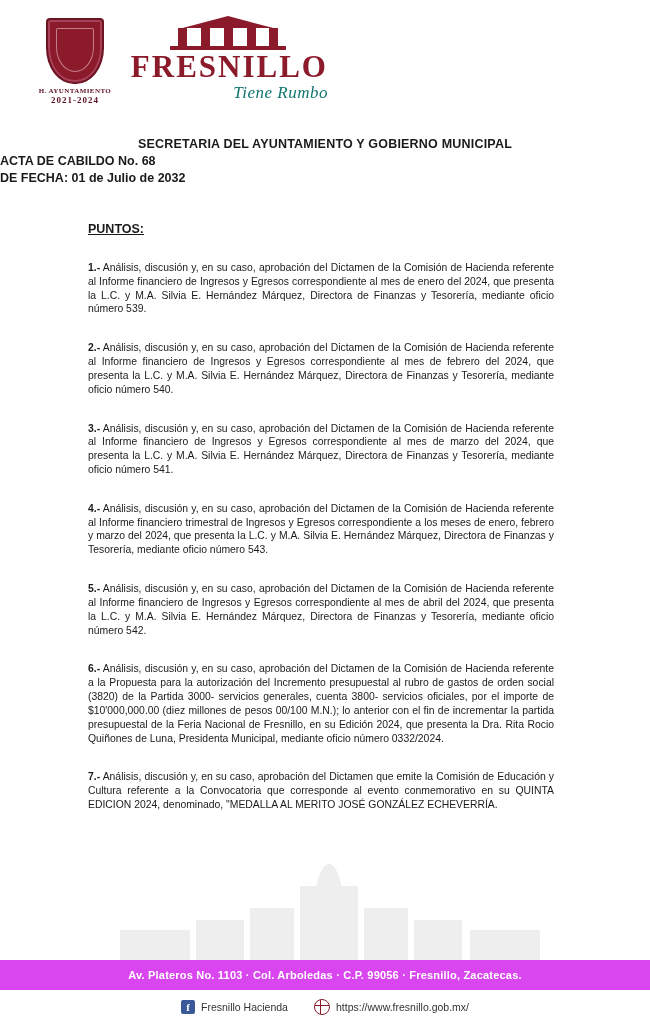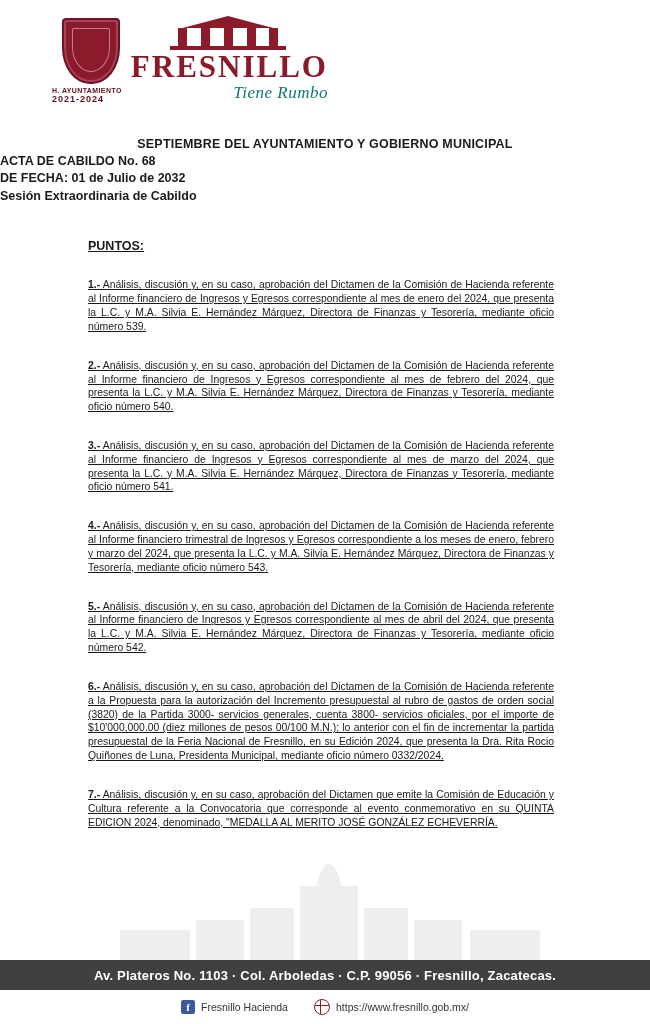--- a/index.html
+++ b/index.html
@@ -24,24 +24,25 @@
   }
   
   .header {
     position: relative;
     height: 118px;
     padding-top: 10px;
     box-sizing: border-box;
   }
   .crest {
     position: absolute;
-    left: 52px;
+    left: 36px;
     top: 18px;
     width: 78px;
-    text-align: left;
+    text-align: center;
+    font-family: Liberation Serif, serif;
   }
   .crest-shield {
     width: 54px;
     height: 62px;
     margin: 0 auto;
     background: #8b1a2b;
     border: 2px solid #6d1422;
     border-radius: 4px 4px 28px 28px / 4px 4px 36px 36px;
     position: relative;
     box-shadow: inset 0 0 0 2px #a8415a;
@@ -132,21 +133,20 @@
   }
   .acta-block {
     font-weight: bold;
     font-size: 12.5px;
     line-height: 1.4;
   }
   
   .content {
     padding: 0 96px 0 88px;
     box-sizing: border-box;
-    text-decoration: underline;
   }
   .puntos {
     margin-top: 34px;
     font-weight: bold;
     font-size: 12.5px;
     text-decoration: underline;
   }
   .item {
     margin-top: 25px;
     font-size: 10.4px;
@@ -173,23 +173,23 @@
   }
   .footer-art .bld.dome {
     border-radius: 50% 50% 0 0;
   }
   .footer-bar {
     position: absolute;
     left: 0;
     right: 0;
     bottom: 34px;
     height: 30px;
-    background: #404040;
+    background: #d946ef;
     color: #ffffff;
-    font-size: 13px;
+    font-size: 11px;
     font-weight: bold;
     display: flex;
     align-items: center;
     justify-content: center;
     letter-spacing: .2px;
   }
   .footer-links {
     position: absolute;
     left: 0;
     right: 0;
@@ -264,27 +264,26 @@
         <div class="col" style="left:79px;"></div>
         <div class="col" style="left:101px;"></div>
         <div class="base"></div>
       </div>
       <div class="logo-name">FRESNILLO</div>
       <div class="logo-tag">Tiene Rumbo</div>
     </div>
   </div>
 
   <div class="title-block">
-    <div>SEPTIEMBRE DEL  AYUNTAMIENTO Y GOBIERNO MUNICIPAL</div>
+    <div>SECRETARIA DEL  AYUNTAMIENTO Y GOBIERNO MUNICIPAL</div>
   </div>
 
   <div class="acta-block">
     <div>ACTA DE CABILDO No. 68</div>
     <div>DE FECHA: 01 de Julio de 2032</div>
-    <div>Sesión Extraordinaria de Cabildo</div>
   </div>
 
   <div class="content">
     <div class="puntos">PUNTOS:</div>
 
     <p class="item">
       <span class="num">1.-</span><span> Análisis, discusión y, en su caso, aprobación del Dictamen de la Comisión de Hacienda referente al Informe financiero de Ingresos y Egresos correspondiente al mes de enero del 2024, que presenta la L.C. y M.A. Silvia E. Hernández Márquez, Directora de Finanzas y Tesorería, mediante oficio número 539.</span>
     </p>
     <p class="item">
       <span class="num">2.-</span><span> Análisis, discusión y, en su caso, aprobación del Dictamen de la Comisión de Hacienda referente al Informe financiero de Ingresos y Egresos correspondiente al mes de febrero del 2024, que presenta la L.C. y M.A. Silvia E. Hernández Márquez, Directora de Finanzas y Tesorería, mediante oficio número 540.</span>

